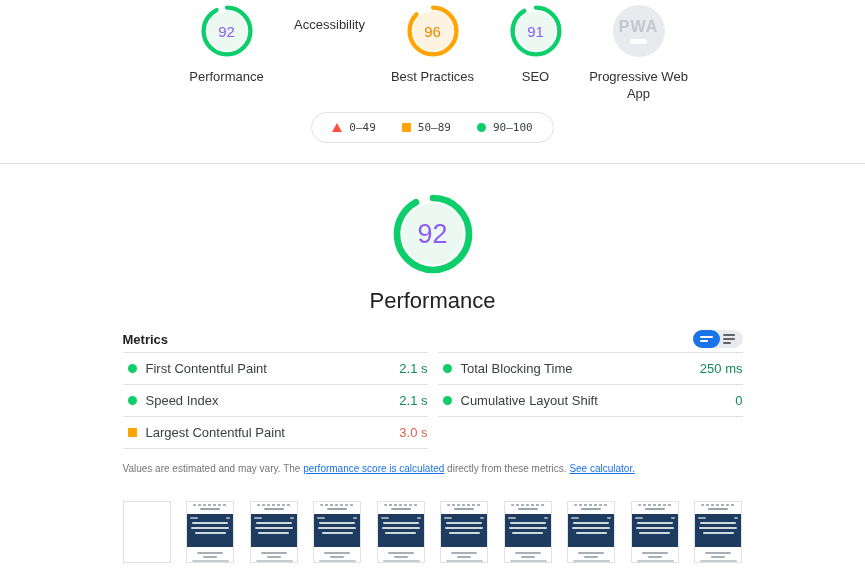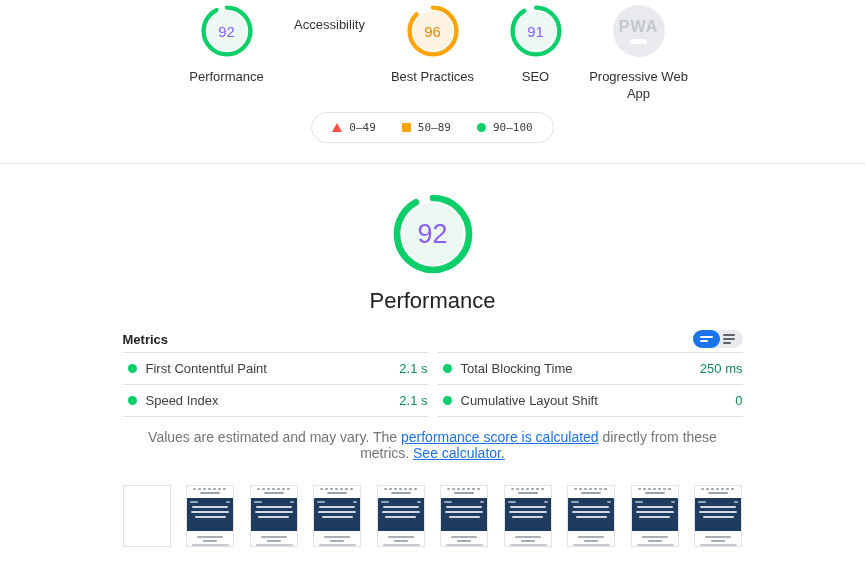--- a/index.html
+++ b/index.html
@@ -55,21 +55,21 @@
   .metrics-col{border-top:1px solid #e0e0e0;}
   .metric{display:flex;align-items:center;height:31px;border-bottom:1px solid #e0e0e0;font-size:13px;}
   .metric-dot{width:9px;height:9px;margin:0 9px 0 5px;flex:none;}
   .metric[data-status="pass"] .metric-dot{background:#0cce6b;border-radius:50%;}
   .metric[data-status="average"] .metric-dot{background:#ffa400;border-radius:0;}
   .metric-name{flex:1;color:#3c4043;}
   .metric-value{margin-left:auto;}
   .metric[data-status="pass"] .metric-value{color:#128a56;}
   .metric[data-status="average"] .metric-value{color:#e0614d;}
 
-  .note{margin:12px 0 16px;font-size:14px;line-height:16px;color:#757575;text-align:center;}
+  .note{margin:12px 0 16px;font-size:10px;line-height:16px;color:#757575;}
 
   
   .filmstrip{display:flex;justify-content:space-between;margin-top:24px;}
   .thumb{width:48px;height:62px;box-sizing:border-box;border:1px solid #e3e3e3;background:#fff;overflow:hidden;}
   .thumb.blank{border-color:#e0e0e0;}
   .th-top{height:10px;padding-top:2px;display:flex;flex-direction:column;align-items:center;}
   .tl{display:block;height:2px;border-radius:1px;}
   .tl1{width:34px;background:repeating-linear-gradient(90deg,#aab0b6 0 3px,transparent 3px 5px);}
   .tl2{width:20px;background:#9aa2aa;margin-top:2px;}
   .th-hero{background:#1e3c5f;height:33px;padding:3px 3px 0;box-sizing:border-box;}
@@ -183,20 +183,25 @@
       <div class="metric" data-status="pass">
         <i class="metric-dot"></i>
         <span class="metric-name">First Contentful Paint</span>
         <span class="metric-value">2.1 s</span>
       </div>
       <div class="metric" data-status="pass">
         <i class="metric-dot"></i>
         <span class="metric-name">Speed Index</span>
         <span class="metric-value">2.1 s</span>
       </div>
+      <div class="metric" data-status="average">
+        <i class="metric-dot"></i>
+        <span class="metric-name">Largest Contentful Paint</span>
+        <span class="metric-value">3.0 s</span>
+      </div>
     </div>
     <div class="metrics-col">
       <div class="metric" data-status="pass">
         <i class="metric-dot"></i>
         <span class="metric-name">Total Blocking Time</span>
         <span class="metric-value">250 ms</span>
       </div>
       <div class="metric" data-status="pass">
         <i class="metric-dot"></i>
         <span class="metric-name">Cumulative Layout Shift</span>

